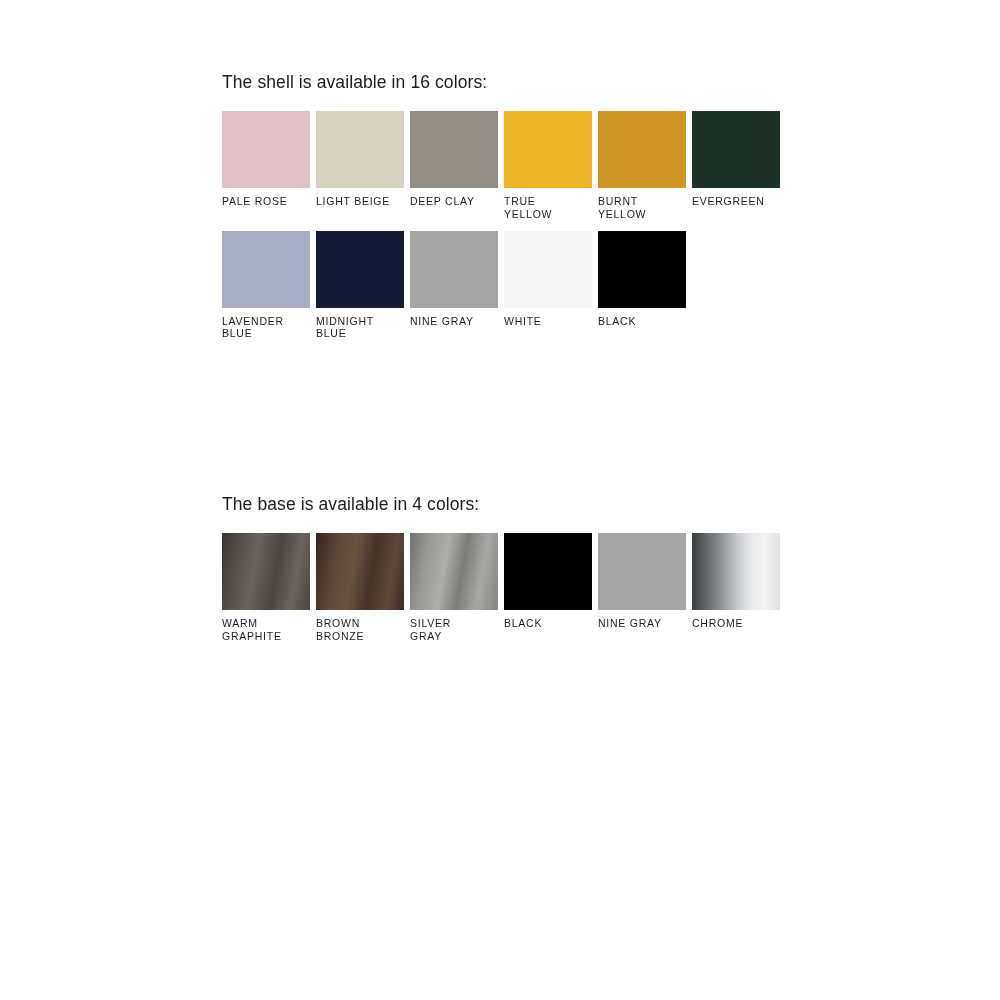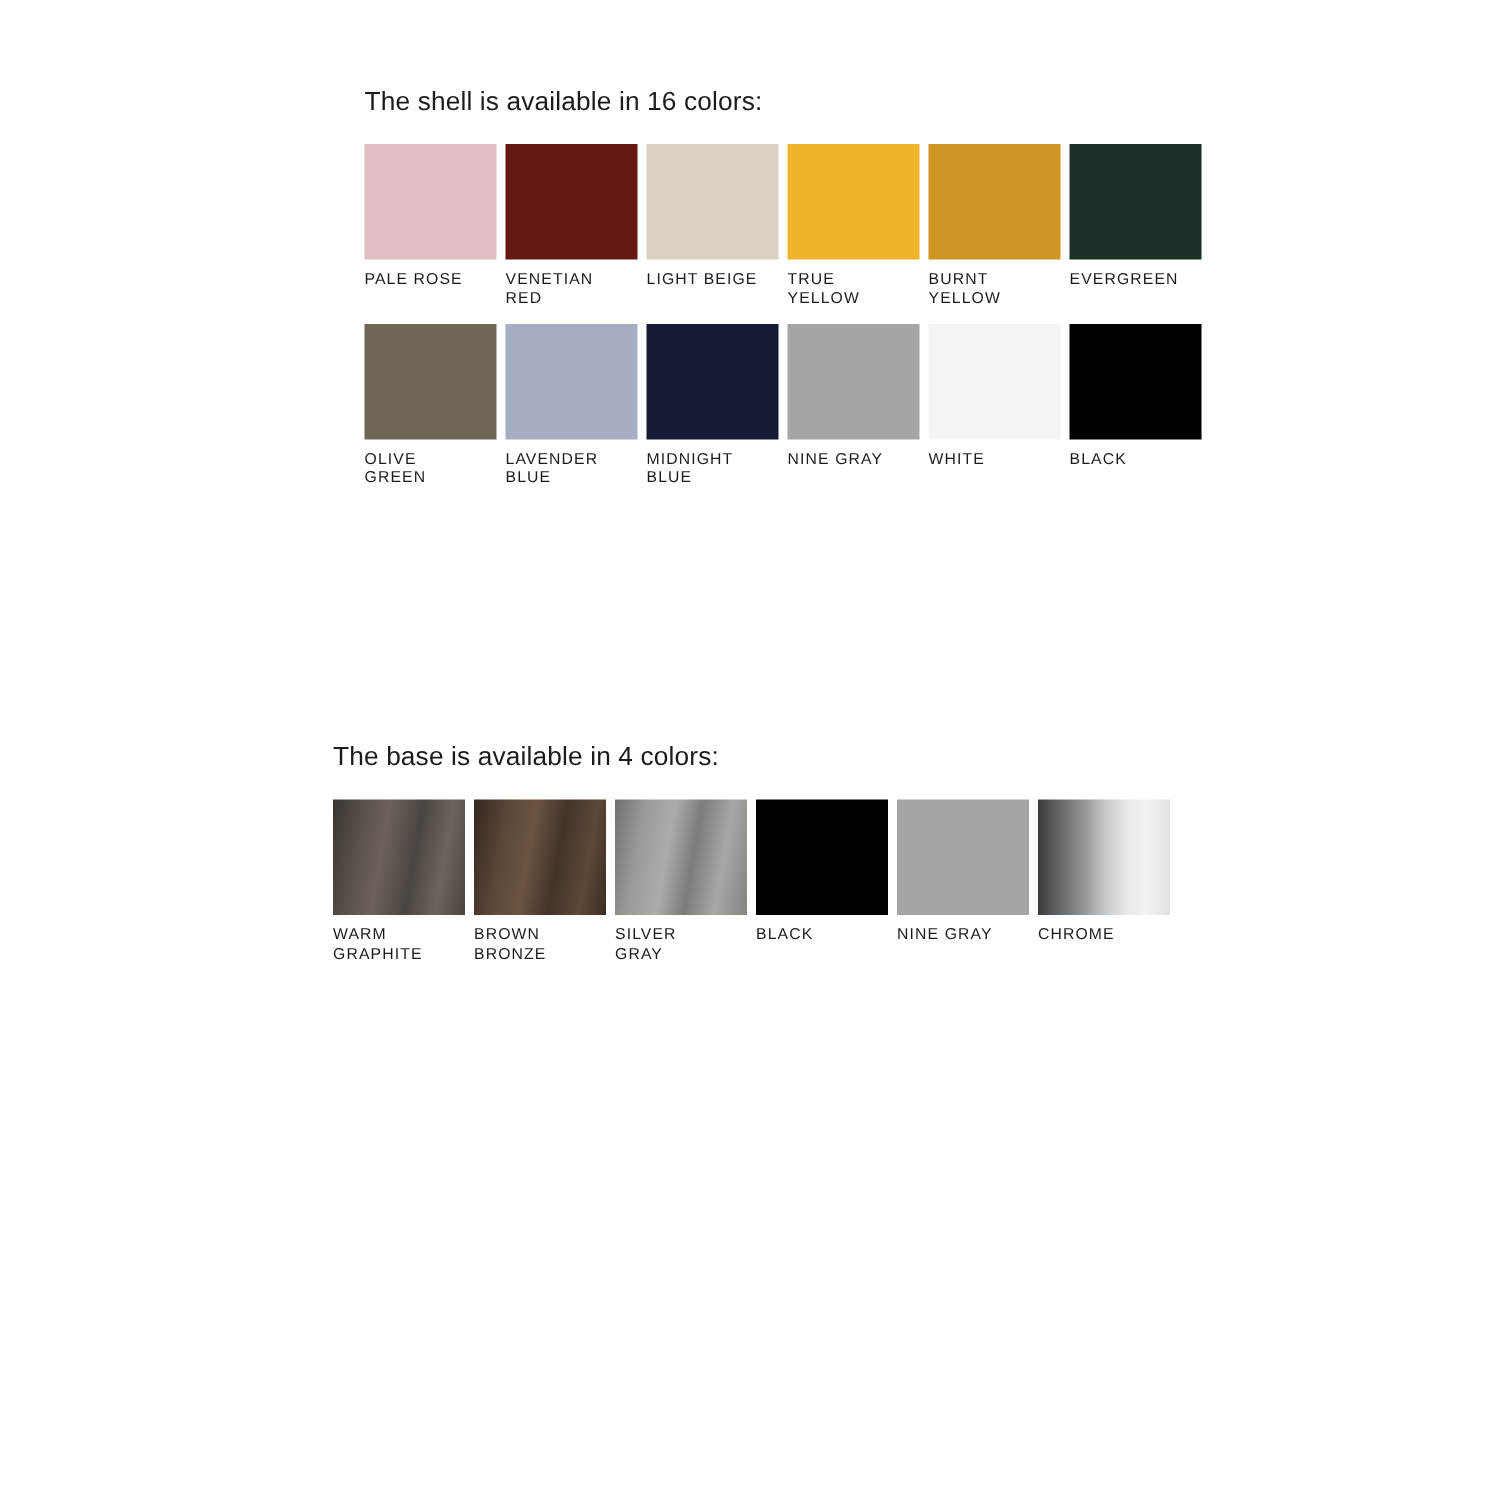--- a/index.html
+++ b/index.html
@@ -18,21 +18,21 @@
   .page {
     position: absolute;
     left: 222px;
     top: 0;
     width: 760px;
   }
   .section {
     position: absolute;
     left: 0;
   }
-  #shell-section { top: 57px; margin-left: 21px; }
+  #shell-section { top: 72px; }
   #base-section { top: 494px; }
 
   .section-title {
     font-size: 17.5px;
     font-weight: 400;
     color: #1b1b1b;
     letter-spacing: 0.1px;
     margin: 0 0 18px 0;
     line-height: 1.2;
   }
@@ -69,46 +69,40 @@
 <div class="page">
 
   <div class="section" id="shell-section">
     <h2 class="section-title">The shell is available in 16 colors:</h2>
     <div class="swatch-grid" id="shell-grid">
         <div class="swatch">
           <span class="swatch-chip" style="background:#e0bfc5;"></span>
           <div class="swatch-label">PALE ROSE</div>
         </div>
         <div class="swatch">
-          <span class="swatch-chip" style="background:#661813;"></span>
-          <div class="swatch-label">VENETIAN
-RED</div>
+          <span class="swatch-chip" style="background:#d9d2c0;"></span>
+          <div class="swatch-label">LIGHT BEIGE</div>
         </div>
         <div class="swatch">
-          <span class="swatch-chip" style="background:#d9d2c0;"></span>
-          <div class="swatch-label">LIGHT BEIGE</div>
+          <span class="swatch-chip" style="background:#958d83;"></span>
+          <div class="swatch-label">DEEP CLAY</div>
         </div>
         <div class="swatch">
           <span class="swatch-chip" style="background:#efb42a;"></span>
           <div class="swatch-label">TRUE
 YELLOW</div>
         </div>
         <div class="swatch">
           <span class="swatch-chip" style="background:#cf9625;"></span>
           <div class="swatch-label">BURNT
 YELLOW</div>
         </div>
         <div class="swatch">
           <span class="swatch-chip" style="background:#1d3025;"></span>
           <div class="swatch-label">EVERGREEN</div>
-        </div>
-        <div class="swatch">
-          <span class="swatch-chip" style="background:#6d6654;"></span>
-          <div class="swatch-label">OLIVE
-GREEN</div>
         </div>
         <div class="swatch">
           <span class="swatch-chip" style="background:#a6aec4;"></span>
           <div class="swatch-label">LAVENDER
 BLUE</div>
         </div>
         <div class="swatch">
           <span class="swatch-chip" style="background:#131c34;"></span>
           <div class="swatch-label">MIDNIGHT
 BLUE</div>

